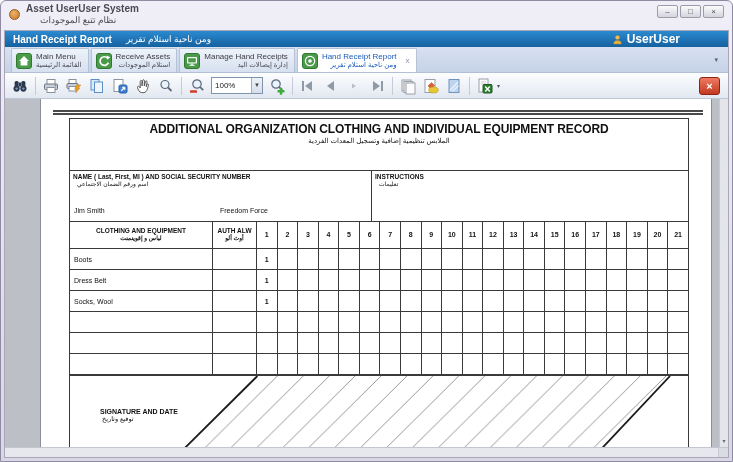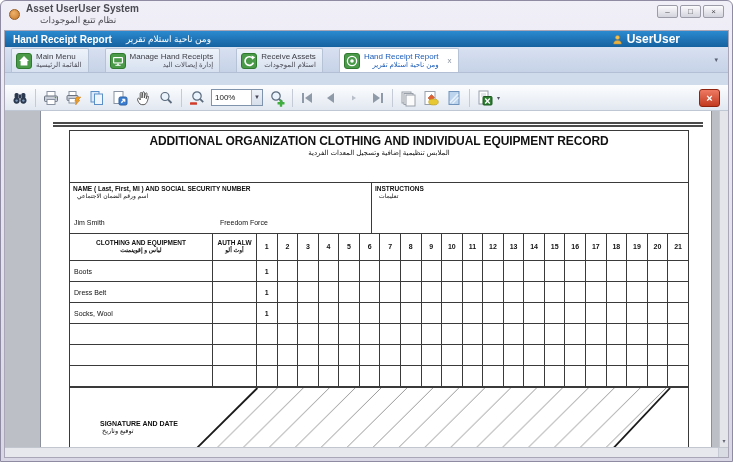--- a/index.html
+++ b/index.html
@@ -27,34 +27,34 @@
     align-items:center; padding:0 8px; flex:0 0 auto; }
   .bluebar .h-en { color:#fff; font-weight:bold; font-size:10px; }
   .bluebar .h-ar { color:#fff; font-size:9px; margin-left:14px; }
   .bluebar .spacer { flex:1; }
   .userbox { display:flex; align-items:center; gap:4px; margin-right:40px; }
   .userbox span { color:#fff; font-weight:bold; font-size:12px; }
 
   
   .tabstrip { height:26px; background:linear-gradient(#d8e1f1,#c6d2e7); display:flex;
     align-items:stretch; padding:1px 0 0 6px; border-bottom:1px solid #b3bfd4; flex:0 0 auto; position:relative; }
-  .tab { display:flex; align-items:center; gap:4px; padding:2px 6px 2px 4px; margin-right:16px;
+  .tab { display:flex; align-items:center; gap:4px; padding:2px 6px 2px 4px; margin-right:2px;
     border:1px solid #b6c2d6; border-bottom:none; background:linear-gradient(#eef3fa,#d6e0ef);
     border-radius:2px 2px 0 0; cursor:default; }
   .tab.active { background:#fff; }
   .tab-labels { display:flex; flex-direction:column; line-height:1.15; }
   .tl-en { font-size:8px; color:#3c3c44; white-space:nowrap; }
   .tl-ar { font-size:7px; color:#4a4a55; white-space:nowrap; }
   .tab.active .tl-en, .tab.active .tl-ar { color:#1b5cb8; }
   .tab-close { font-size:8px; color:#8a93a3; margin-left:5px; align-self:center; }
   .tabs-overflow { position:absolute; right:10px; top:9px; font-size:7px; color:#5a6375; }
 
   
   .toolbar { height:26px; background:linear-gradient(#fcfdfe,#e2e8f1); border-bottom:1px solid #bfc7d4;
-    display:flex; align-items:center; padding:0 4px; gap:1px; flex:0 0 auto;margin-top:12px; }
+    display:flex; align-items:center; padding:0 4px; gap:1px; flex:0 0 auto; }
   .tbtn { width:22px; height:22px; display:flex; align-items:center; justify-content:center;
     border-radius:2px; cursor:default; flex:0 0 auto; }
   .tsep { width:1px; height:18px; background:#c4cbd6; margin:0 3px; flex:0 0 auto; }
   .zoom-combo { width:52px; height:17px; background:#fff; border:1px solid #7f93ad; display:flex;
     align-items:center; font-size:8px; color:#222; margin:0 2px; }
   .zoom-combo .zv { flex:1; padding-left:3px; }
   .zoom-combo .za { width:11px; height:100%; border-left:1px solid #9fb0c4;
     background:linear-gradient(#eef2f8,#d7dfeb); font-size:6px; color:#445; text-align:center; line-height:15px; }
   .toolbar .grow { flex:1; }
   .close-red { width:21px; height:18px; border-radius:3px; border:1px solid #8f2310;
@@ -145,39 +145,39 @@
           <path d="M8 3 L13 8 H11.4 V12.6 H4.6 V8 H3 Z" fill="#fff"></path>
         </svg>
         <div class="tab-labels">
           <span class="tl-en">Main Menu</span>
           <span class="tl-ar" dir="rtl">القائمة الرئيسية</span>
         </div>
       </div>
       <div class="tab">
         <svg width="16" height="16" viewBox="0 0 16 16">
           <rect x="0.5" y="0.5" width="15" height="15" rx="2.5" fill="#4a9a4a" stroke="#2f7a2f"></rect>
+          <path d="M11.6 5.2 A4.3 4.3 0 1 0 12.4 9.6" fill="none" stroke="#fff" stroke-width="1.7"></path>
+          <path d="M10.6 2.6 L14.2 4.2 L11.2 6.8 Z" fill="#fff"></path>
+        </svg>
+        <div class="tab-labels">
+          <span class="tl-en">Receive Assets</span>
+          <span class="tl-ar" dir="rtl">استلام الموجودات</span>
+        </div>
+      </div>
+      <div class="tab">
+        <svg width="16" height="16" viewBox="0 0 16 16">
+          <rect x="0.5" y="0.5" width="15" height="15" rx="2.5" fill="#4a9a4a" stroke="#2f7a2f"></rect>
           <rect x="3" y="4" width="10" height="6.6" rx="1" fill="#fff"></rect>
           <rect x="4.2" y="5.2" width="7.6" height="4.2" fill="#4a9a4a"></rect>
           <rect x="7" y="10.6" width="2" height="1.2" fill="#fff"></rect>
           <rect x="5.4" y="11.8" width="5.2" height="1" fill="#fff"></rect>
         </svg>
         <div class="tab-labels">
           <span class="tl-en">Manage Hand Receipts</span>
           <span class="tl-ar" dir="rtl">إدارة إيصالات اليد</span>
-        </div>
-      </div>
-      <div class="tab">
-        <svg width="16" height="16" viewBox="0 0 16 16">
-          <rect x="0.5" y="0.5" width="15" height="15" rx="2.5" fill="#4a9a4a" stroke="#2f7a2f"></rect>
-          <path d="M11.6 5.2 A4.3 4.3 0 1 0 12.4 9.6" fill="none" stroke="#fff" stroke-width="1.7"></path>
-          <path d="M10.6 2.6 L14.2 4.2 L11.2 6.8 Z" fill="#fff"></path>
-        </svg>
-        <div class="tab-labels">
-          <span class="tl-en">Receive Assets</span>
-          <span class="tl-ar" dir="rtl">استلام الموجودات</span>
         </div>
       </div>
       <div class="tab active">
         <svg width="16" height="16" viewBox="0 0 16 16">
           <rect x="0.5" y="0.5" width="15" height="15" rx="2.5" fill="#4a9a4a" stroke="#2f7a2f"></rect>
           <circle cx="8" cy="8" r="4.6" fill="none" stroke="#fff" stroke-width="1.3"></circle>
           <circle cx="8" cy="8" r="1.8" fill="#fff"></circle>
         </svg>
         <div class="tab-labels">
           <span class="tl-en">Hand Receipt Report</span>

